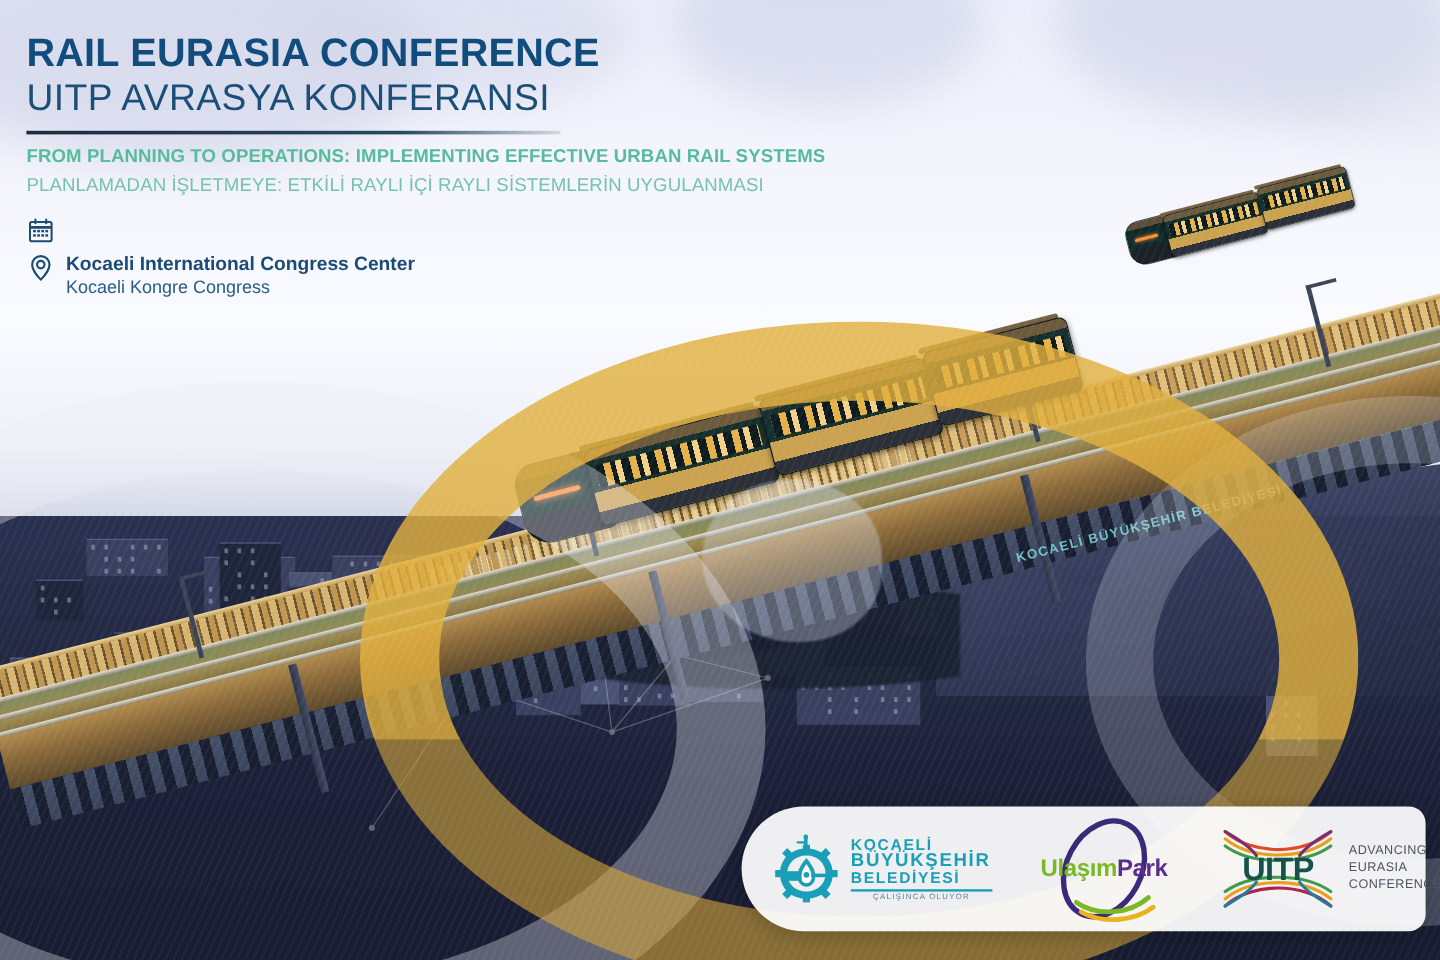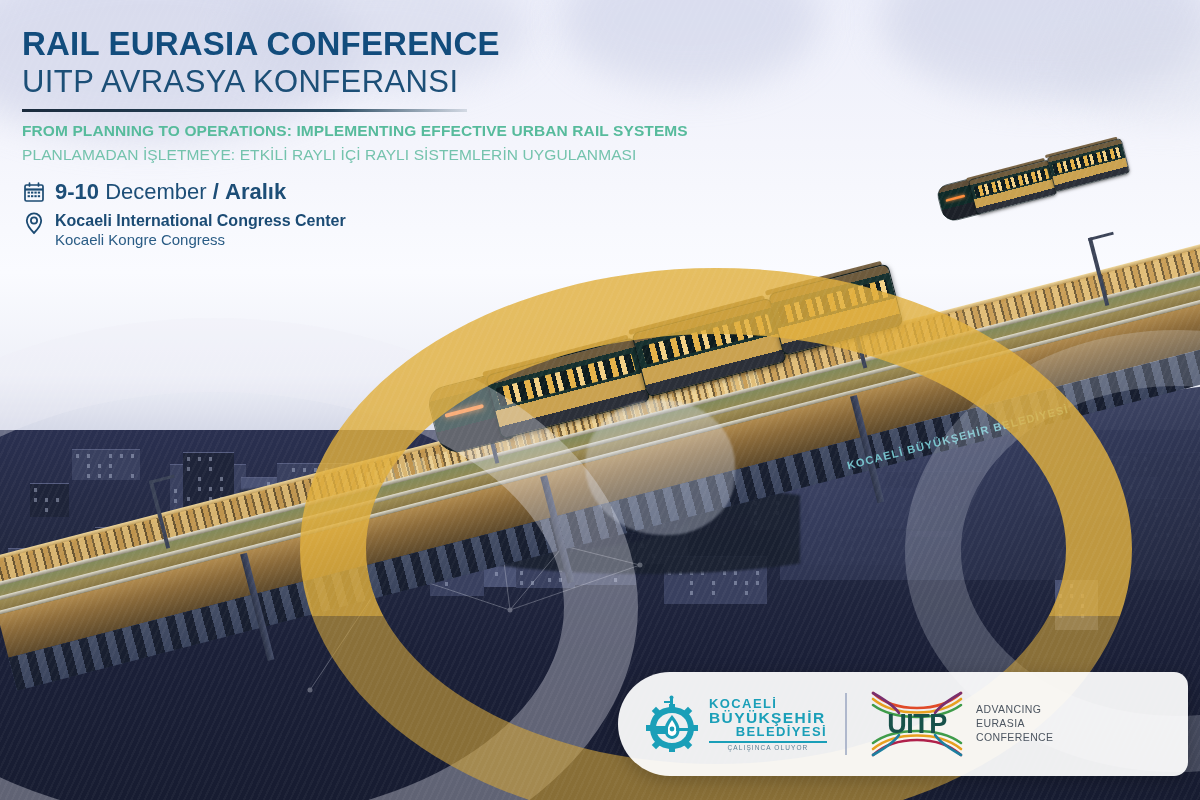--- a/index.html
+++ b/index.html
@@ -208,21 +208,21 @@
   }
   .logoslot{display:flex;align-items:center;justify-content:center;height:100%;}
   .sep{width:1px;height:62px;background:#9aa6c0;opacity:.75;}
 
   .kocaeli{display:flex;align-items:center;gap:9px;padding-left:26px;}
   .koc-mark{width:56px;height:58px;position:relative;}
   .koc-txt{line-height:1;}
   .koc-txt .l{color:#1a9fb8;font-weight:bold;letter-spacing:1.4px;display:block;}
   .koc-l1{font-size:13px;}
   .koc-l2{font-size:15.5px;}
-  .koc-l3{font-size:13px;text-align:right;}
+  .koc-l3{font-size:13px;}
   .koc-underline{width:118px;height:1.5px;background:#1a9fb8;margin-top:3px;}
   .koc-slogan{font-size:6.5px;color:#5d7f93;letter-spacing:1.1px;margin-top:2px;text-align:center;width:118px;}
 
   .upark{position:relative;width:150px;height:92px;display:flex;align-items:center;justify-content:center;}
   .upark-txt{position:relative;z-index:3;font-size:20px;font-weight:bold;letter-spacing:-.3px;}
   .upark-txt .g{color:#7ab828;}
   .upark-txt .p{color:#5b2d8e;}
 
   .uitp{display:flex;align-items:center;gap:11px;padding-right:20px;}
   .uitp-mark{position:relative;width:96px;height:74px;display:flex;align-items:center;justify-content:center;}
@@ -989,23 +989,20 @@
               <rect x="9.0" y="11.6" width="2.3" height="2"></rect>
               <rect x="12.4" y="11.6" width="2.3" height="2"></rect>
               <rect x="15.8" y="11.6" width="2.3" height="2"></rect>
               <rect x="5.6" y="15.2" width="2.3" height="2"></rect>
               <rect x="9.0" y="15.2" width="2.3" height="2"></rect>
               <rect x="12.4" y="15.2" width="2.3" height="2"></rect>
               <rect x="15.8" y="15.2" width="2.3" height="2"></rect>
             </g>
           </svg>
         </span>
-        <span class="dateline">
-          <b>9-10</b><span>&nbsp;</span><span class="thin">December</span><span>&nbsp;</span><b>/</b><span>&nbsp;</span><b>Aralık</b>
-        </span>
       </div>
 
       <div class="mrow">
         <span class="mico">
           <svg viewBox="0 0 24 24" fill="none" stroke="#1c4b73" stroke-width="1.8">
             <path d="M12 22s7.2-7.1 7.2-12.4A7.2 7.2 0 0 0 4.8 9.6C4.8 14.9 12 22 12 22z"></path>
             <circle cx="12" cy="9.5" r="3.1"></circle>
           </svg>
         </span>
         <span>
@@ -1054,20 +1051,30 @@
         <span class="l koc-l1">KOCAELİ</span>
         <span class="l koc-l2">BÜYÜKŞEHİR</span>
         <span class="l koc-l3">BELEDİYESİ</span>
         <div class="koc-underline"></div>
         <div class="koc-slogan">ÇALIŞINCA OLUYOR</div>
       </div>
     </div>
 
     <div class="sep" style="margin-left:18px;"></div>
 
+    <div class="logoslot">
+      <div class="upark">
+        <svg viewBox="0 0 150 92" width="150" height="92" style="position:absolute;left:0;top:0;z-index:1">
+          <ellipse cx="75" cy="46" rx="31" ry="42" transform="rotate(28 75 46)" fill="none" stroke="#3b2a7a" stroke-width="4.5"></ellipse>
+          <path d="M52 74 C70 86 96 84 112 70" fill="none" stroke="#7ab828" stroke-width="4" stroke-linecap="round"></path>
+          <path d="M56 82 C74 92 100 90 116 78" fill="none" stroke="#e9b21e" stroke-width="4" stroke-linecap="round"></path>
+        </svg>
+        <div class="upark-txt"><span class="g">Ulaşım</span><span class="p">Park</span></div>
+      </div>
+    </div>
 
     <div class="sep"></div>
 
     <div class="logoslot uitp" style="margin-left:22px;">
       <div class="uitp-mark">
         <svg viewBox="0 0 96 74" width="96" height="74" style="position:absolute;left:0;top:0;z-index:1">
           <g fill="none" stroke-width="2.6" stroke-linecap="round">
             <path d="M4 6 C26 26 70 26 92 6" stroke="#e04a28"></path>
             <path d="M4 12 C26 30 70 30 92 12" stroke="#e8a020"></path>
             <path d="M4 18 C26 34 70 34 92 18" stroke="#3f9c4a"></path>

